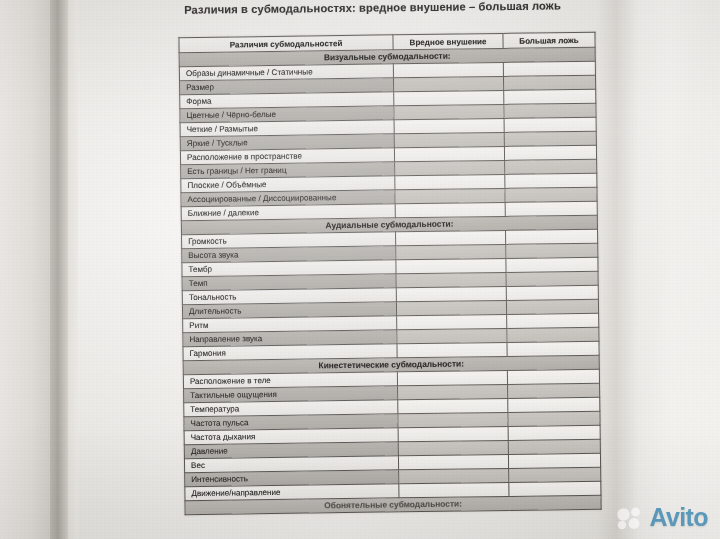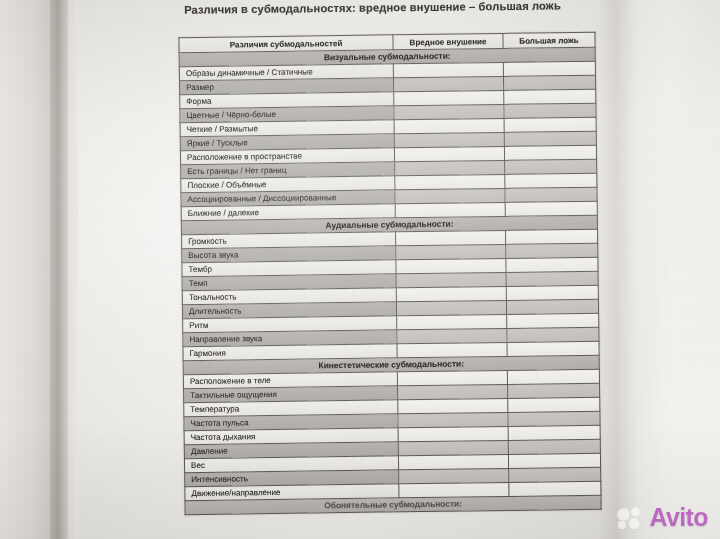--- a/index.html
+++ b/index.html
@@ -152,21 +152,21 @@
   
   #watermark {
     position: absolute;
     right: 12px; bottom: 9px;
     display: flex; align-items: center; gap: 5px;
     opacity: .62;
     pointer-events: none;
   }
   #watermark .wm-mark { display: block; }
   #watermark .wm-text {
-    font-size: 25px; font-weight: 700; color: #a21caf;
+    font-size: 25px; font-weight: 700; color: #0369a1;
     letter-spacing: -0.6px; line-height: 1;
     text-shadow: 0 1px 2px rgba(110,108,104,0.38);
   }
 </style>
 </head>
 <body>
 
 <div id="photo">
 
   <div class="gutter-far"></div>

